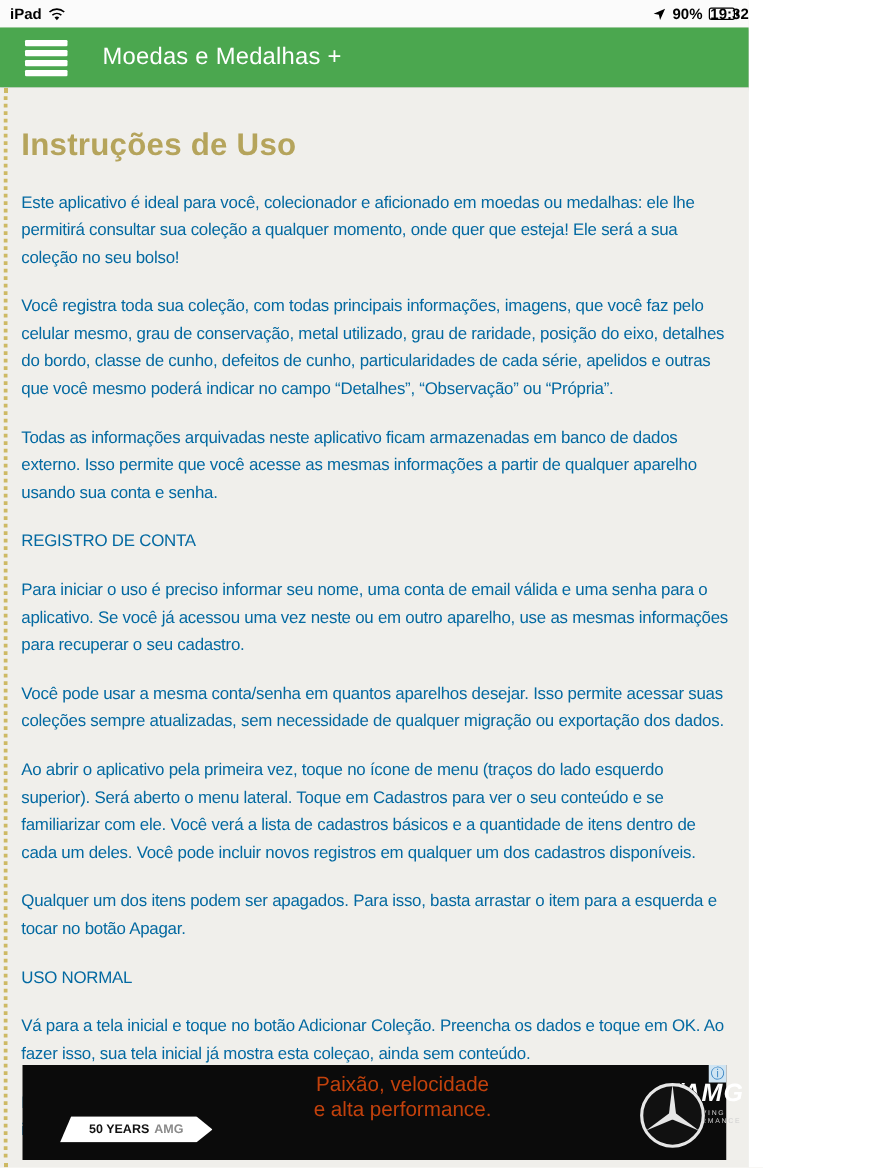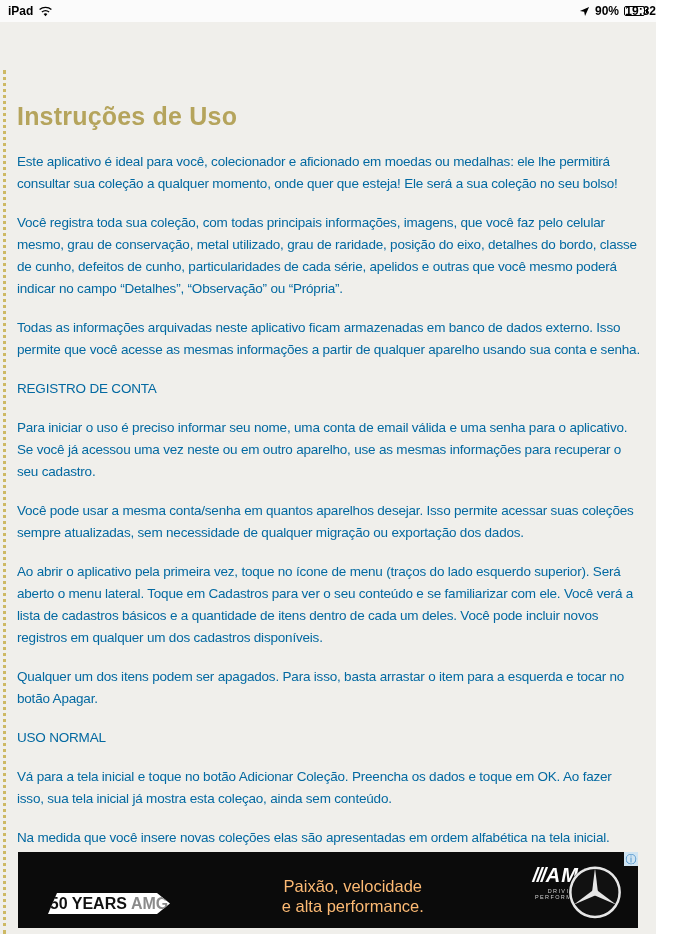--- a/index.html
+++ b/index.html
@@ -1,17 +1,17 @@
 <!DOCTYPE html>
 <html><head>
 <meta charset="utf-8">
 <style>
   html,body{margin:0;padding:0;}
   body{font-family:"Liberation Sans",sans-serif;-webkit-font-smoothing:antialiased;}
-  .screen{position:relative;width:656px;height:934px;background:#f0efeb;overflow:hidden;}
+  .screen{position:relative;width:599px;height:934px;background:#f0efeb;overflow:hidden;}
 
   
   .statusbar{position:absolute;top:0;left:0;right:0;height:22px;background:#fbfbfb;
     display:flex;align-items:center;justify-content:space-between;padding:0 8px;box-sizing:border-box;
     font-size:12px;font-weight:bold;color:#000;}
   .sb-left,.sb-right{display:flex;align-items:center;gap:5px;}
   .sb-center{position:absolute;left:0;right:0;text-align:right;pointer-events:none;}
   .wifi-svg,.loc-svg{display:block;}
   .battery{display:inline-flex;align-items:center;}
   .batt-body{width:21px;height:10px;border:1px solid #000;border-radius:2px;padding:1px;box-sizing:border-box;}
@@ -27,24 +27,24 @@
 
   
   .content{position:absolute;top:70px;left:0;right:0;bottom:0;background:#f0efeb;overflow:hidden;}
   .dotted-edge{position:absolute;top:0;bottom:0;left:3px;width:0;border-left:3px dotted #cdb964;}
   .text-col{padding:16px 16px 0 17px;}
   .page-title{color:#b5a45c;font-size:25px;font-weight:bold;margin:16px 0 20px 0;letter-spacing:.2px;}
   .para{color:#0369a1;font-size:13.5px;letter-spacing:-0.2px;line-height:22px;margin:17px 0 14px 0;}
 
   
   .ad{position:absolute;left:18px;right:18px;bottom:6px;height:76px;background:#0b0b0b;cursor:pointer;}
-  .ad-text{position:absolute;top:24px;left:54%;transform:translateX(-50%);text-align:center;
-    color:#fdba74;font-size:16.5px;line-height:20px;white-space:nowrap;}
+  .ad-text{position:absolute;top:6px;left:54%;transform:translateX(-50%);text-align:center;
+    color:#c2410c;font-size:16.5px;line-height:20px;white-space:nowrap;}
   .ad-badge{position:absolute;left:30px;bottom:14px;background:#fff;height:21px;width:122px;
-    display:flex;align-items:center;justify-content:center;gap:4px;font-size:16px;
+    display:flex;align-items:center;justify-content:center;gap:4px;font-size:10px;
     clip-path:polygon(9px 0,calc(100% - 13px) 0,100% 50%,calc(100% - 13px) 100%,0 100%);text-align:right;}
   .badge-bold{font-weight:bold;color:#111;}
   .badge-grey{color:#8a8a8a;font-weight:bold;}
   .amg-logo{position:absolute;left:500px;top:12px;width:92px;text-align:center;color:#fff;}
   .amg-row{font-style:italic;font-weight:bold;font-size:20px;letter-spacing:1px;white-space:nowrap;}
   .amg-slashes{letter-spacing:-1.5px;margin-right:1px;}
   .amg-tagline{font-size:5.5px;letter-spacing:1.4px;color:#cfcfcf;margin-top:1px;font-style:normal;}
   .mb-logo{position:absolute;right:14px;top:50%;transform:translateY(-46%);}
   .adchoices{position:absolute;top:0;right:0;width:14px;height:14px;background:#cfe4f2;
     display:flex;align-items:center;justify-content:center;color:#2f7fc1;font-size:11px;line-height:1;cursor:pointer;}
@@ -69,20 +69,29 @@
         <path d="M11 1 L6.6 11 L5.6 6.4 L1 5.4 Z" fill="#000"></path>
       </svg>
       <span>90%</span>
       <span class="battery">
         <span class="batt-body"><span class="batt-fill"></span></span>
           <span class="batt-tip"></span>
       </span>
     </div>
   </div>
 
+  <div class="navbar">
+    <div class="hamburger">
+      <span></span>
+        <span></span>
+        <span></span>
+        <span></span>
+    </div>
+    <div class="nav-title">Moedas e Medalhas +</div>
+  </div>
 
   <div class="content">
     <div class="dotted-edge"></div>
     <div class="text-col">
       <div class="page-title">Instruções de Uso</div>
       <p class="para">Este aplicativo é ideal para você, colecionador e aficionado em moedas ou medalhas: ele lhe permitirá consultar sua coleção a qualquer momento, onde quer que esteja! Ele será a sua coleção no seu bolso!</p>
       <p class="para">Você registra toda sua coleção, com todas principais informações, imagens, que você faz pelo celular mesmo, grau de conservação, metal utilizado, grau de raridade, posição do eixo, detalhes do bordo, classe de cunho, defeitos de cunho, particularidades de cada série, apelidos e outras que você mesmo poderá indicar no campo “Detalhes”, “Observação” ou “Própria”.</p>
       <p class="para">Todas as informações arquivadas neste aplicativo ficam armazenadas em banco de dados externo. Isso permite que você acesse as mesmas informações a partir de qualquer aparelho usando sua conta e senha.</p>
       <p class="para">REGISTRO DE CONTA</p>
       <p class="para">Para iniciar o uso é preciso informar seu nome, uma conta de email válida e uma senha para o aplicativo. Se você já acessou uma vez neste ou em outro aparelho, use as mesmas informações para recuperar o seu cadastro.</p>

